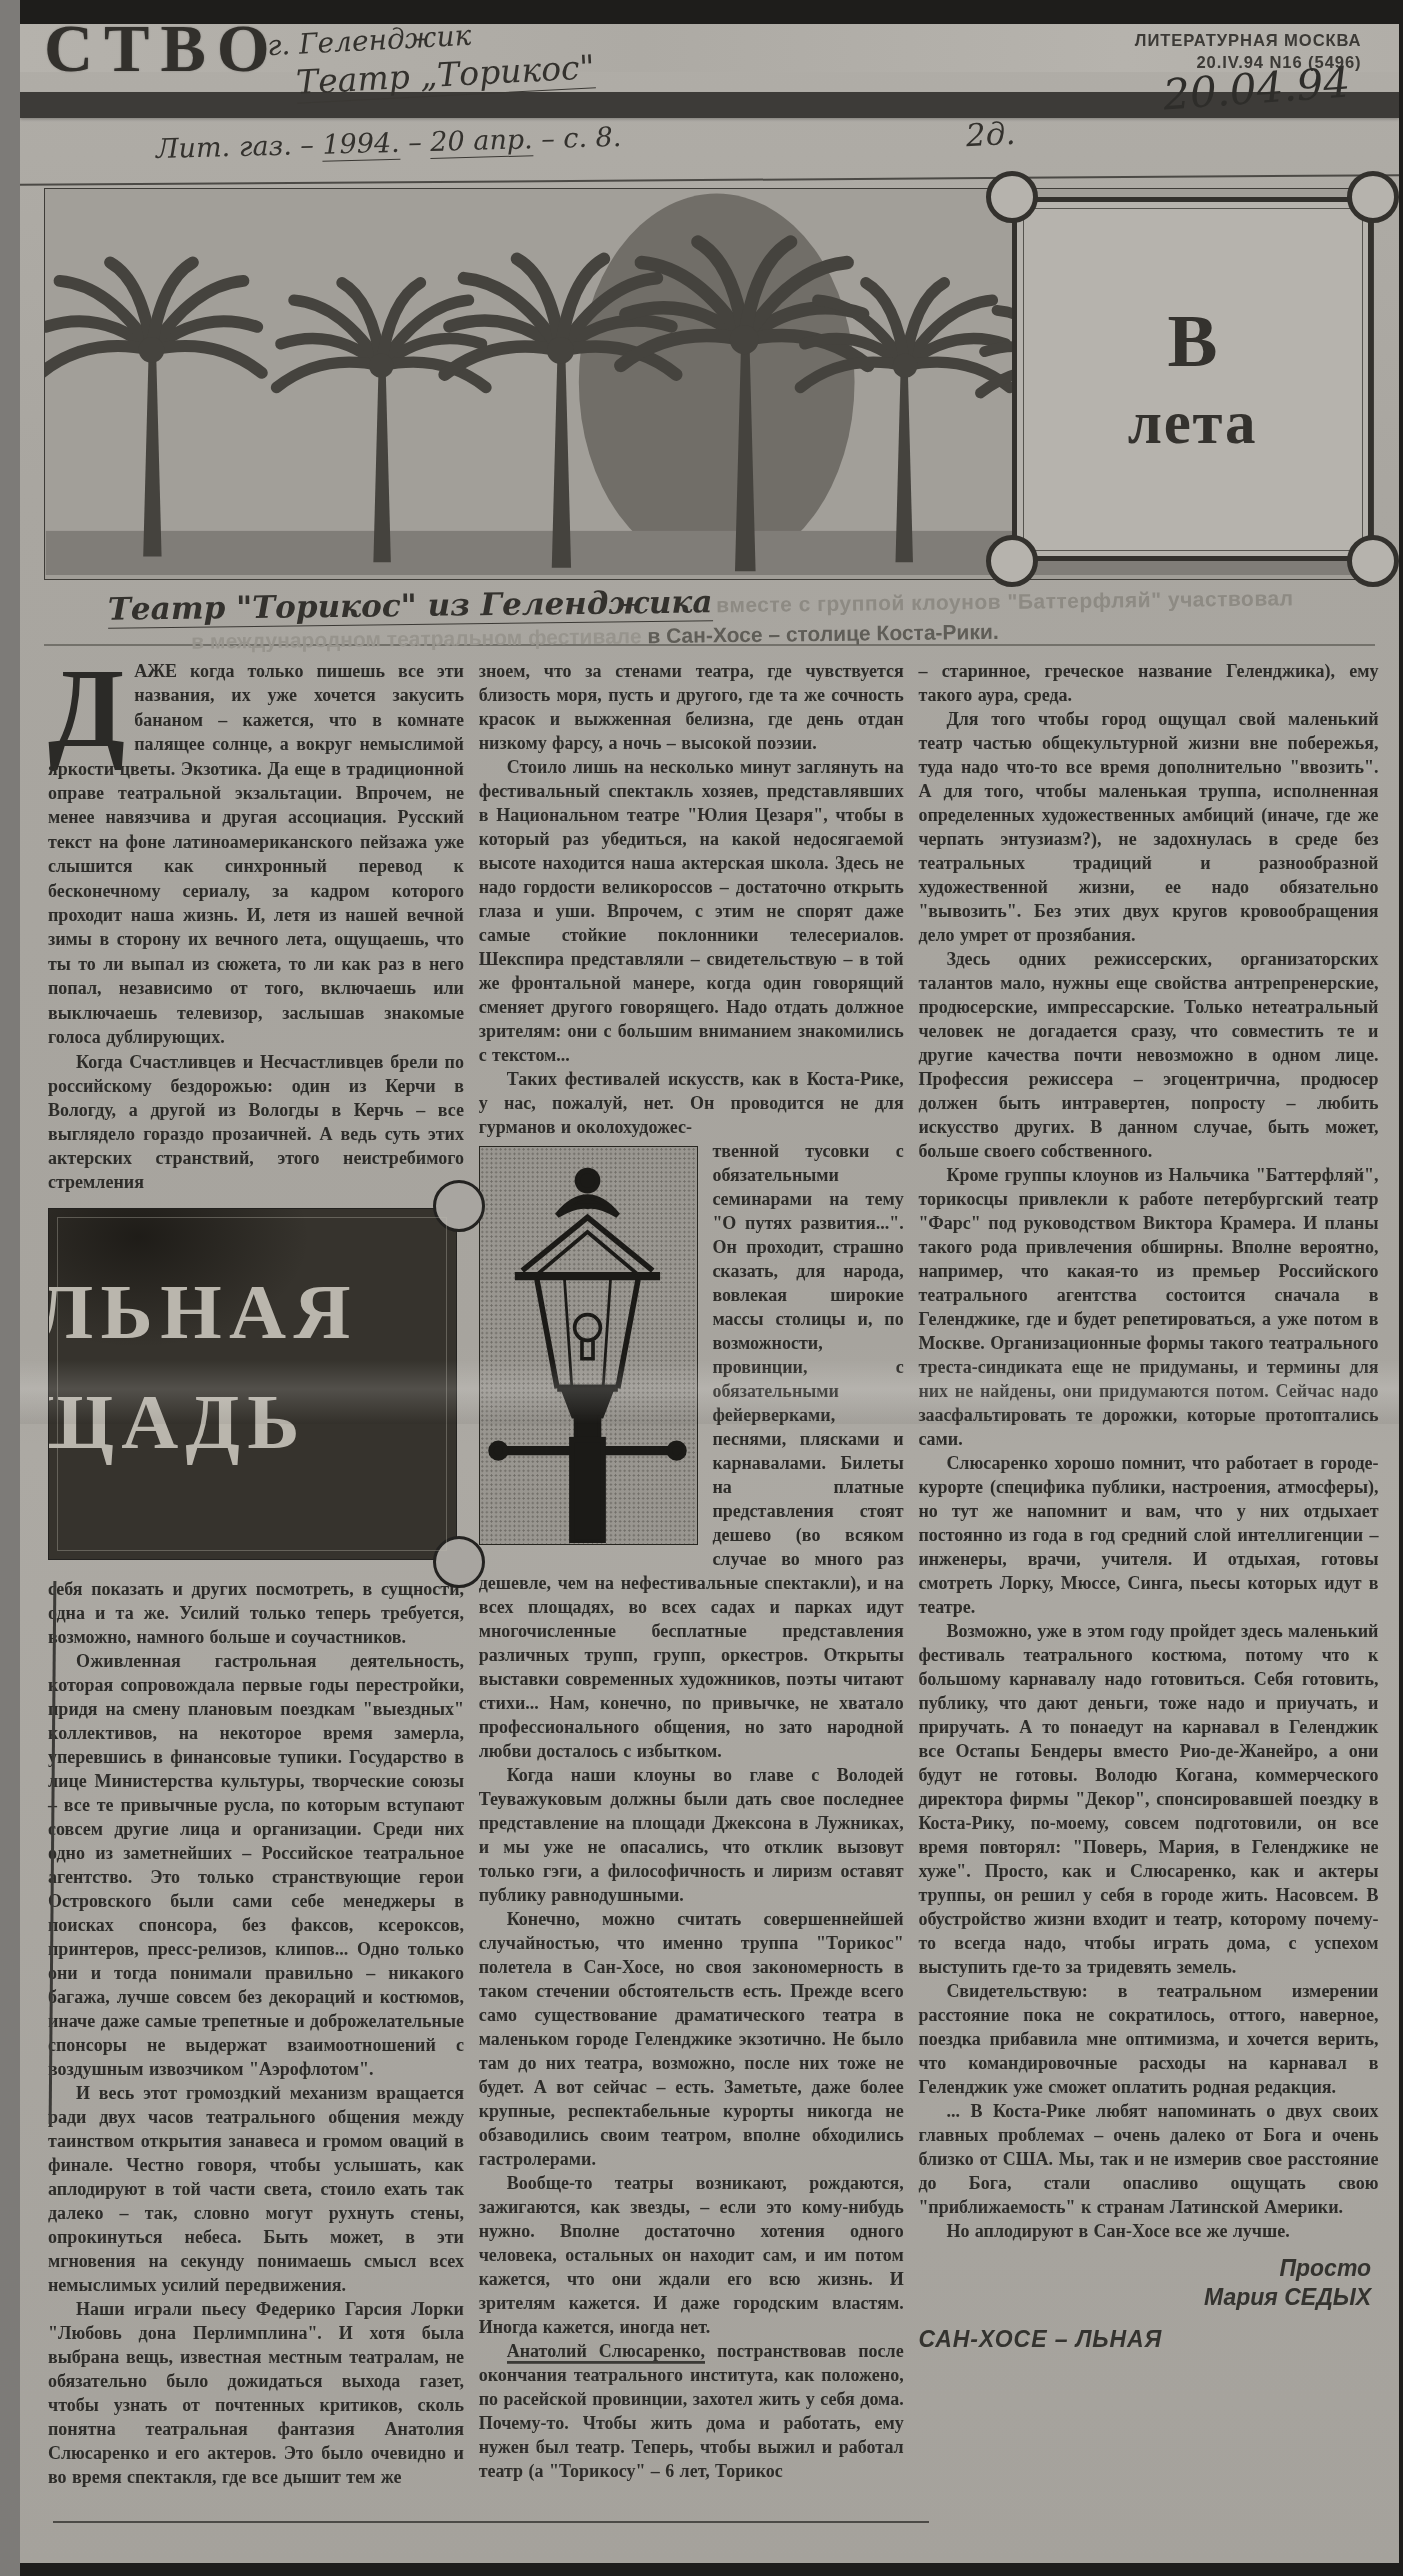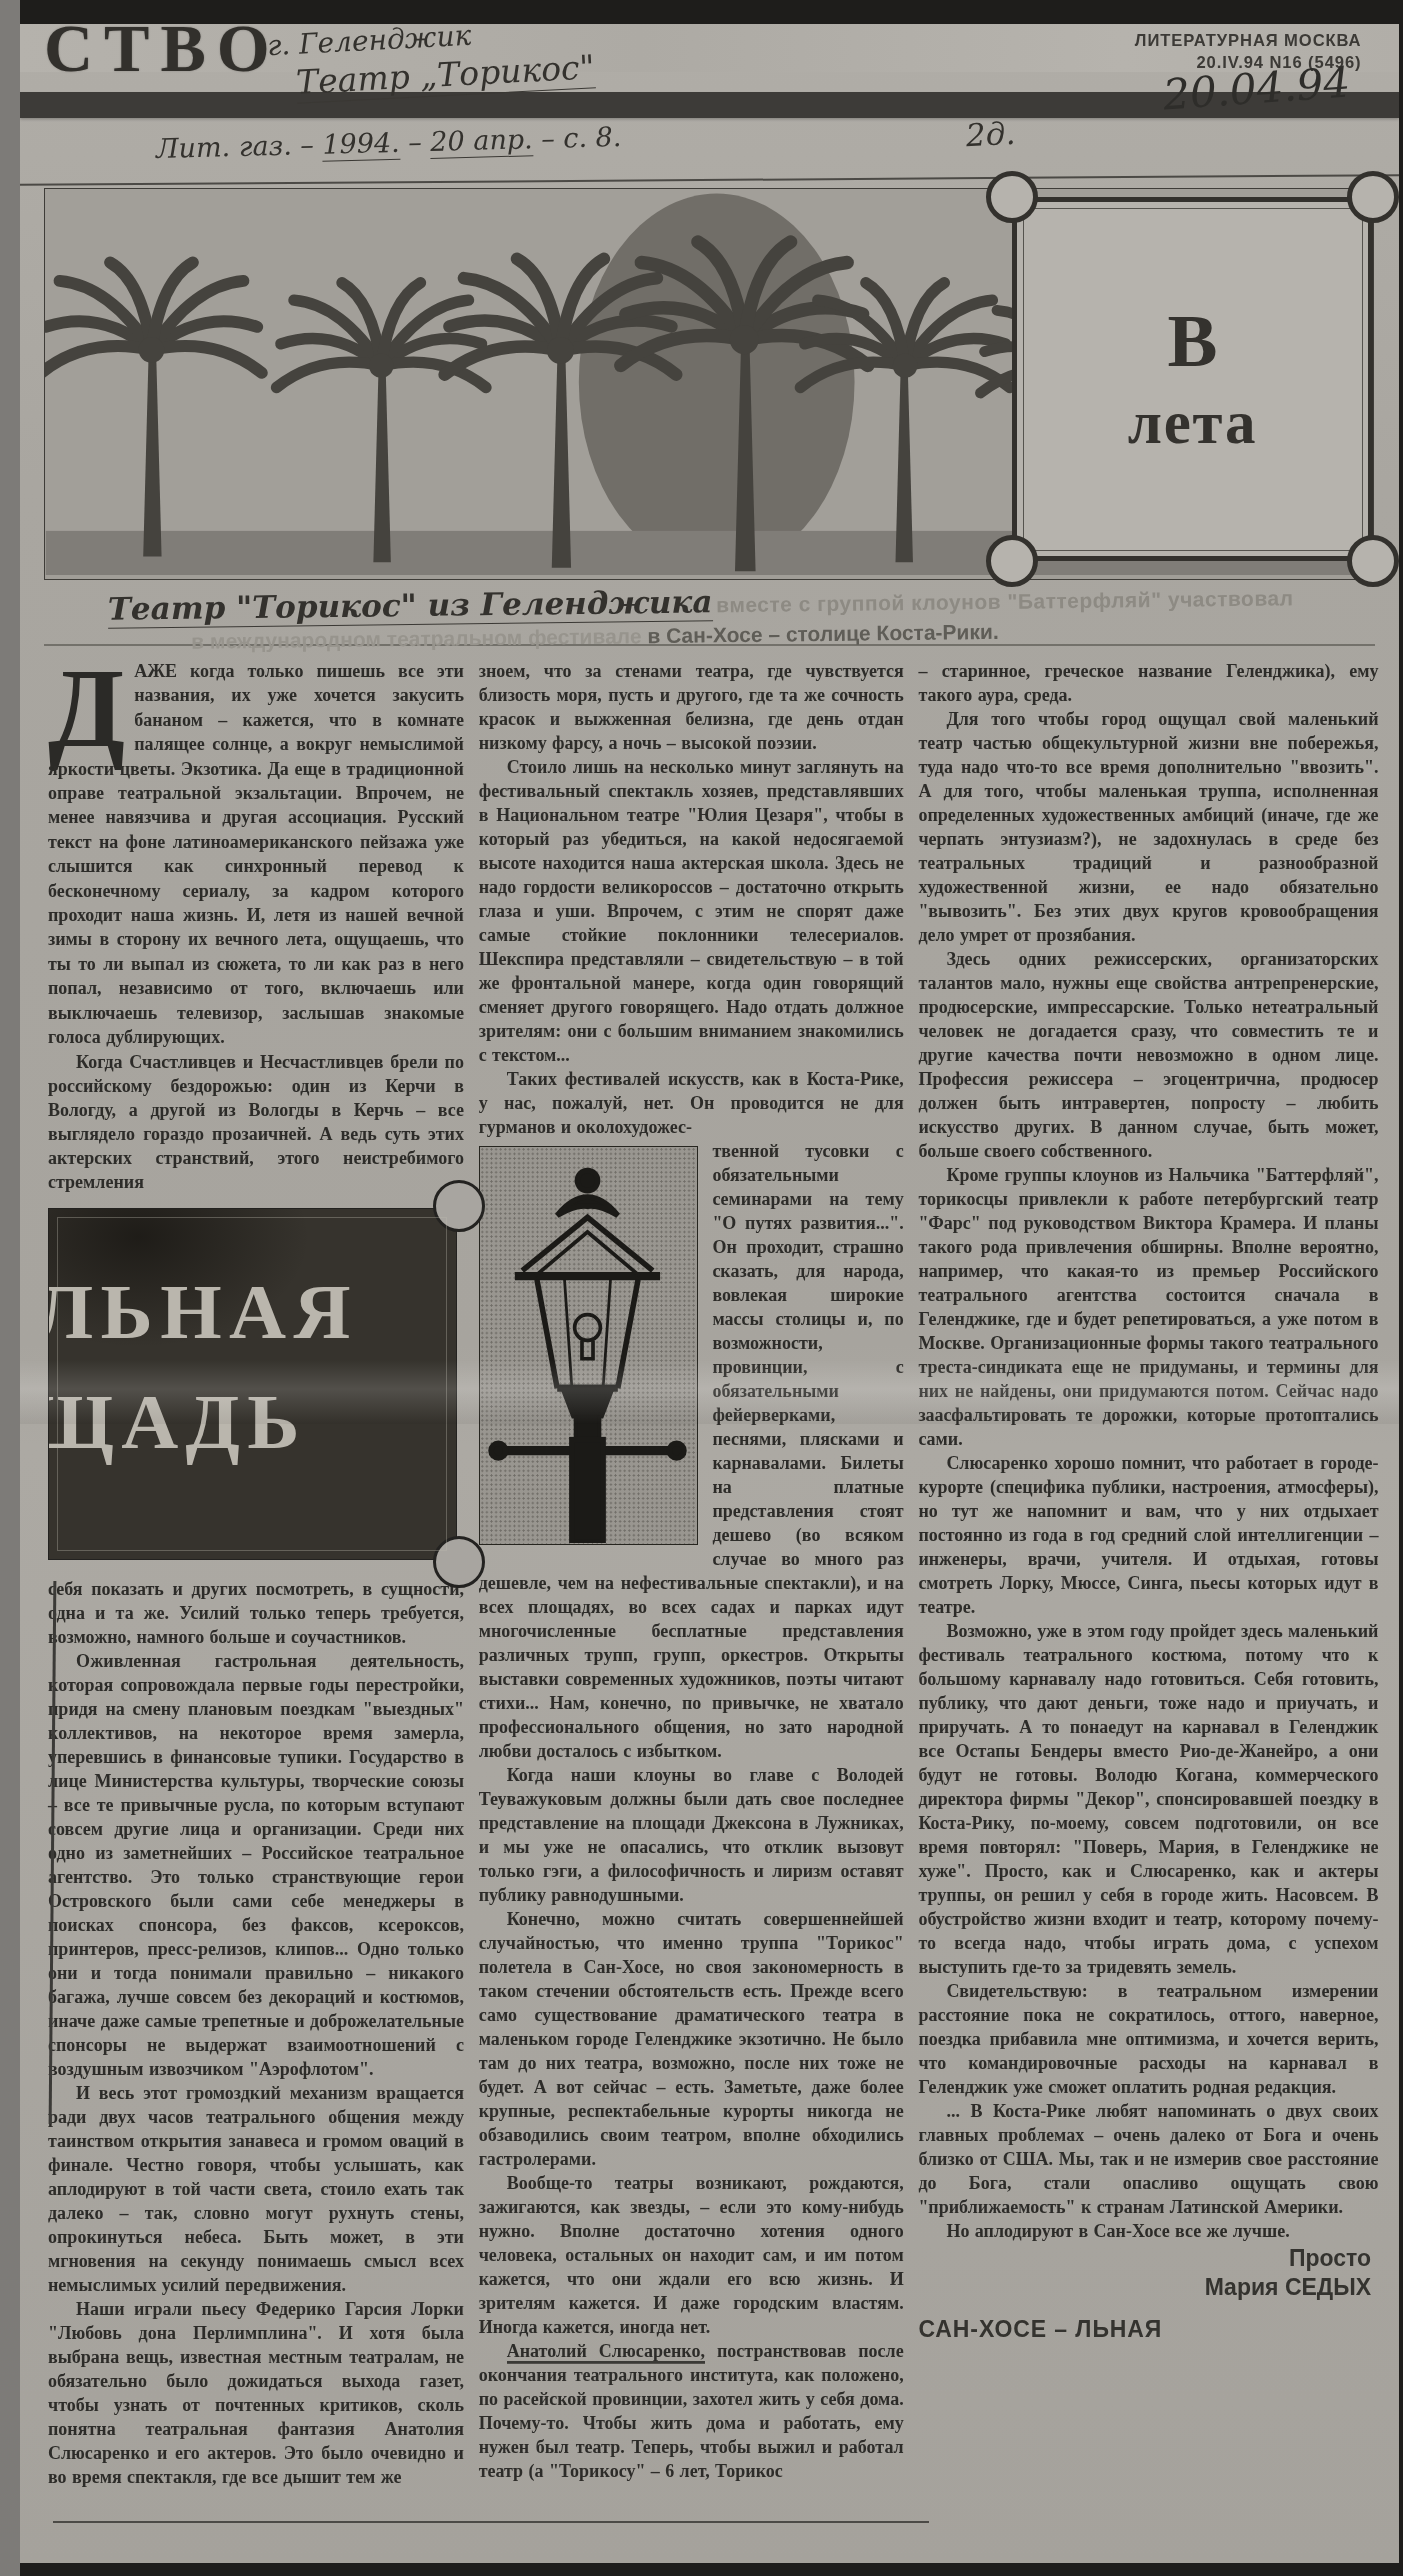--- a/index.html
+++ b/index.html
@@ -90,21 +90,21 @@
   
   .lamp-row{overflow:visible;}
   .lamp-fig{float:left;width:219px;height:399px;margin:7.4px 14.7px 5.5px 0;
     background-color:#999690;
     background-image:radial-gradient(#716e68 0.9px, rgba(0,0,0,0) 1.2px);
     background-size:4.6px 4.6px;
     border:1.8px solid #26251f;box-sizing:border-box;}
   .clear{clear:both;}
   .pen-underline{box-shadow:0 2.8px 0 0 #3b3a36;}
   
-  .sig{margin-top:1px;font-family:"Liberation Sans",sans-serif;font-weight:bold;color:#34332f;}
+  .sig{margin-top:11px;font-family:"Liberation Sans",sans-serif;font-weight:bold;color:#34332f;font-style:italic;}
   .sig-right{text-align:right;font-size:23px;line-height:28.5px;padding-right:7.4px;}
   .sig-place{font-size:23px;margin-top:14.7px;letter-spacing:0.9px;}
   
   .margin-stroke{position:absolute;left:31px;top:1557px;width:2.8px;height:543px;background:#3b3a37;
     transform:rotate(.5deg);}
   .bottom-rule{position:absolute;left:33px;top:2497px;width:876px;height:1.8px;background:#4b4a46;}
 </style>
 </head>
 <body>
 

